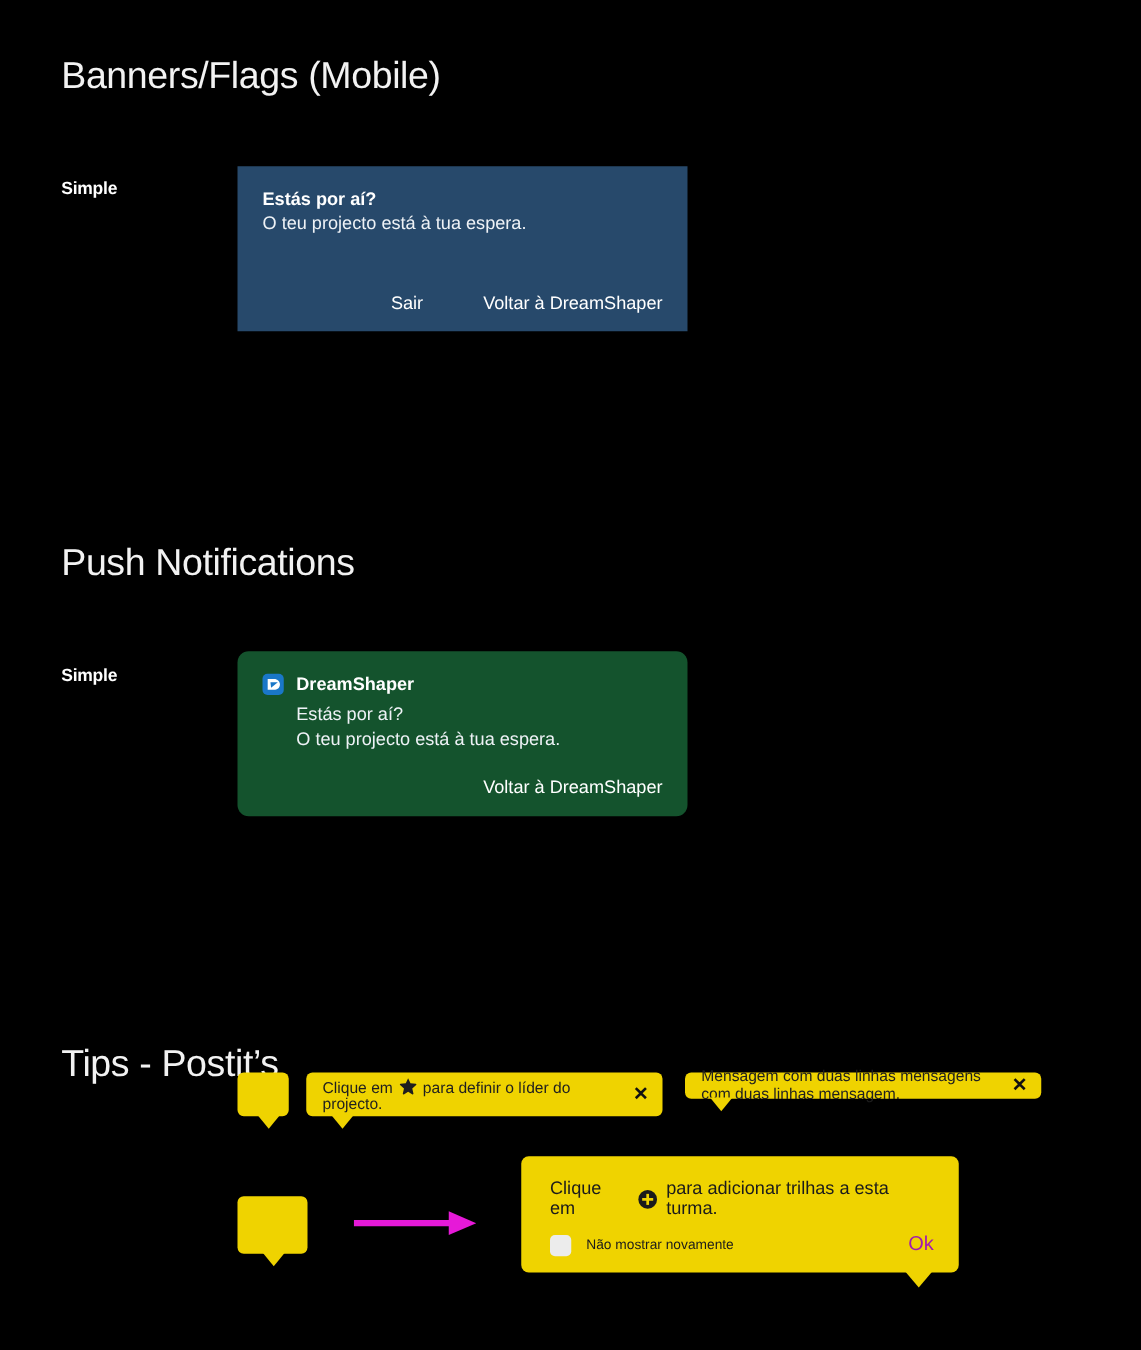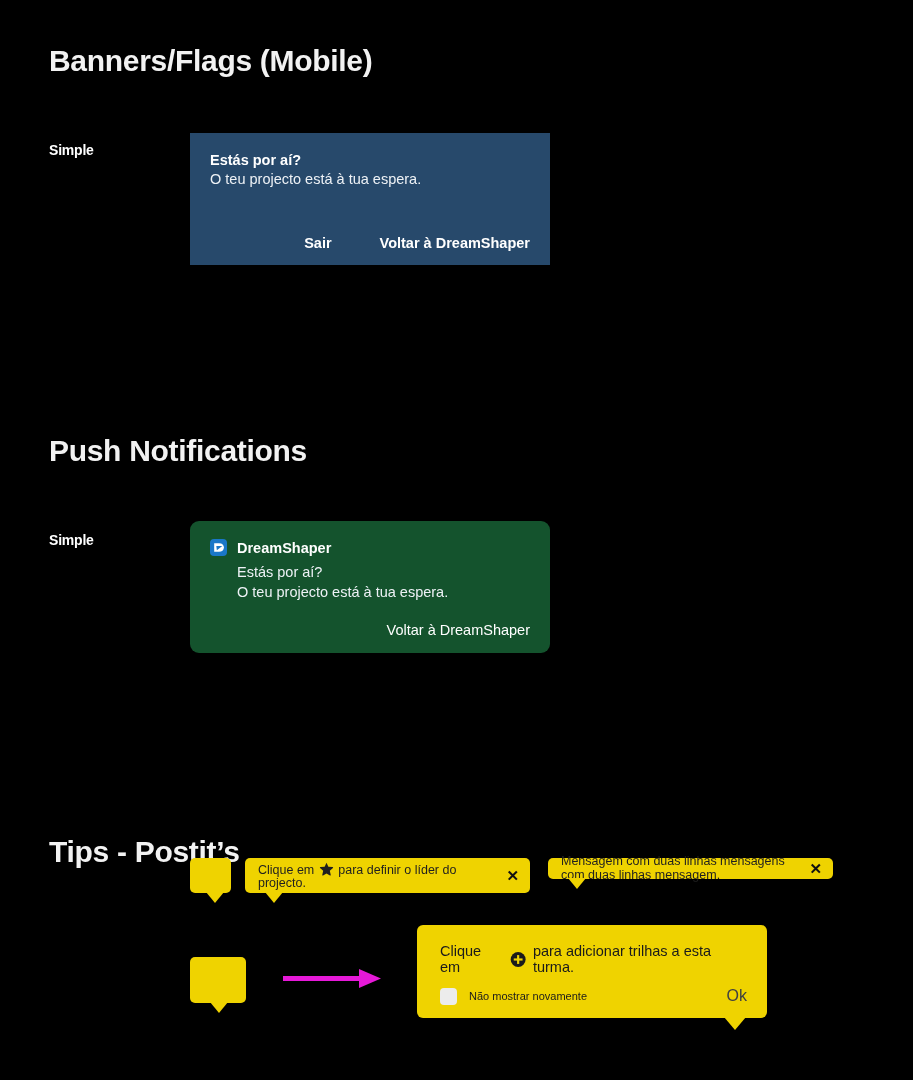--- a/index.html
+++ b/index.html
@@ -12,21 +12,21 @@
     height: 1080px;
     position: relative;
     font-family: "Liberation Sans", sans-serif;
     overflow: hidden;
   }
 
   .section-title {
     position: absolute;
     color: #f2f2f2;
     font-size: 30px;
-    font-weight: bold;
+    font-weight: normal;
     letter-spacing: -0.3px;
     white-space: nowrap;
   }
 
   .row-label {
     position: absolute;
     color: #ffffff;
     font-size: 14px;
     font-weight: bold;
     letter-spacing: -0.2px;
@@ -64,21 +64,20 @@
     display: flex;
     justify-content: flex-end;
     align-items: center;
     gap: 48px;
   }
   .banner-actions .act {
     color: #ffffff;
     font-size: 14.5px;
     white-space: nowrap;
     cursor: pointer;
-    font-weight: bold;
   }
 
   
   .pushcard {
     position: absolute;
     left: 190px;
     top: 521px;
     width: 360px;
     height: 132px;
     background: #14532d;
@@ -216,21 +215,21 @@
     flex: none;
     cursor: pointer;
   }
   .check-label {
     color: #1b1b1b;
     font-size: 11px;
     margin-left: 12px;
   }
   .ok-btn {
     margin-left: auto;
-    color: #404040;
+    color: #a21caf;
     font-size: 16px;
     cursor: pointer;
   }
 
   
   .arrow-wrap { position: absolute; left: 283px; top: 966px; }
 </style>
 </head>
 <body>
 

